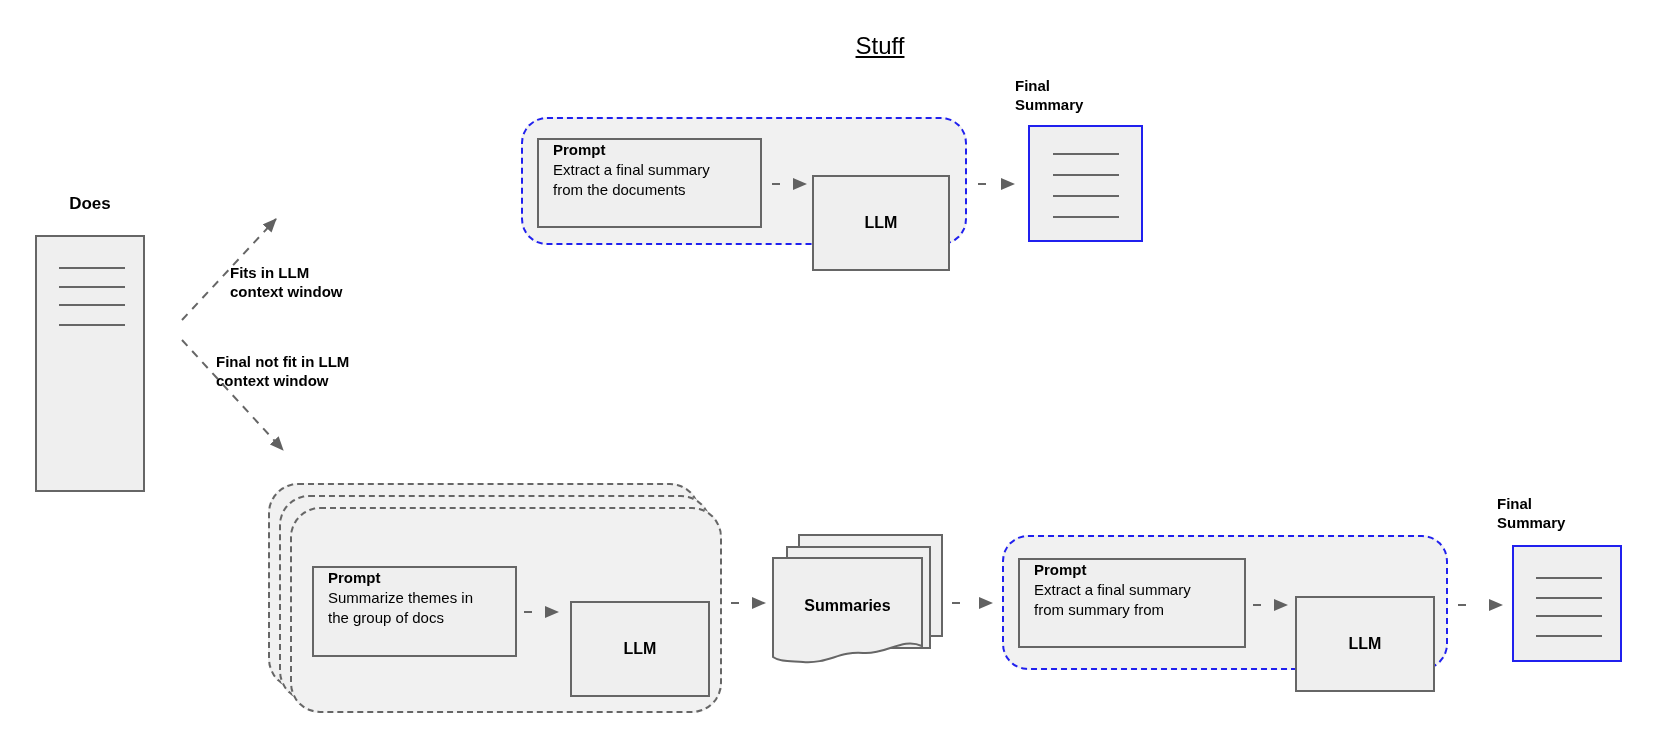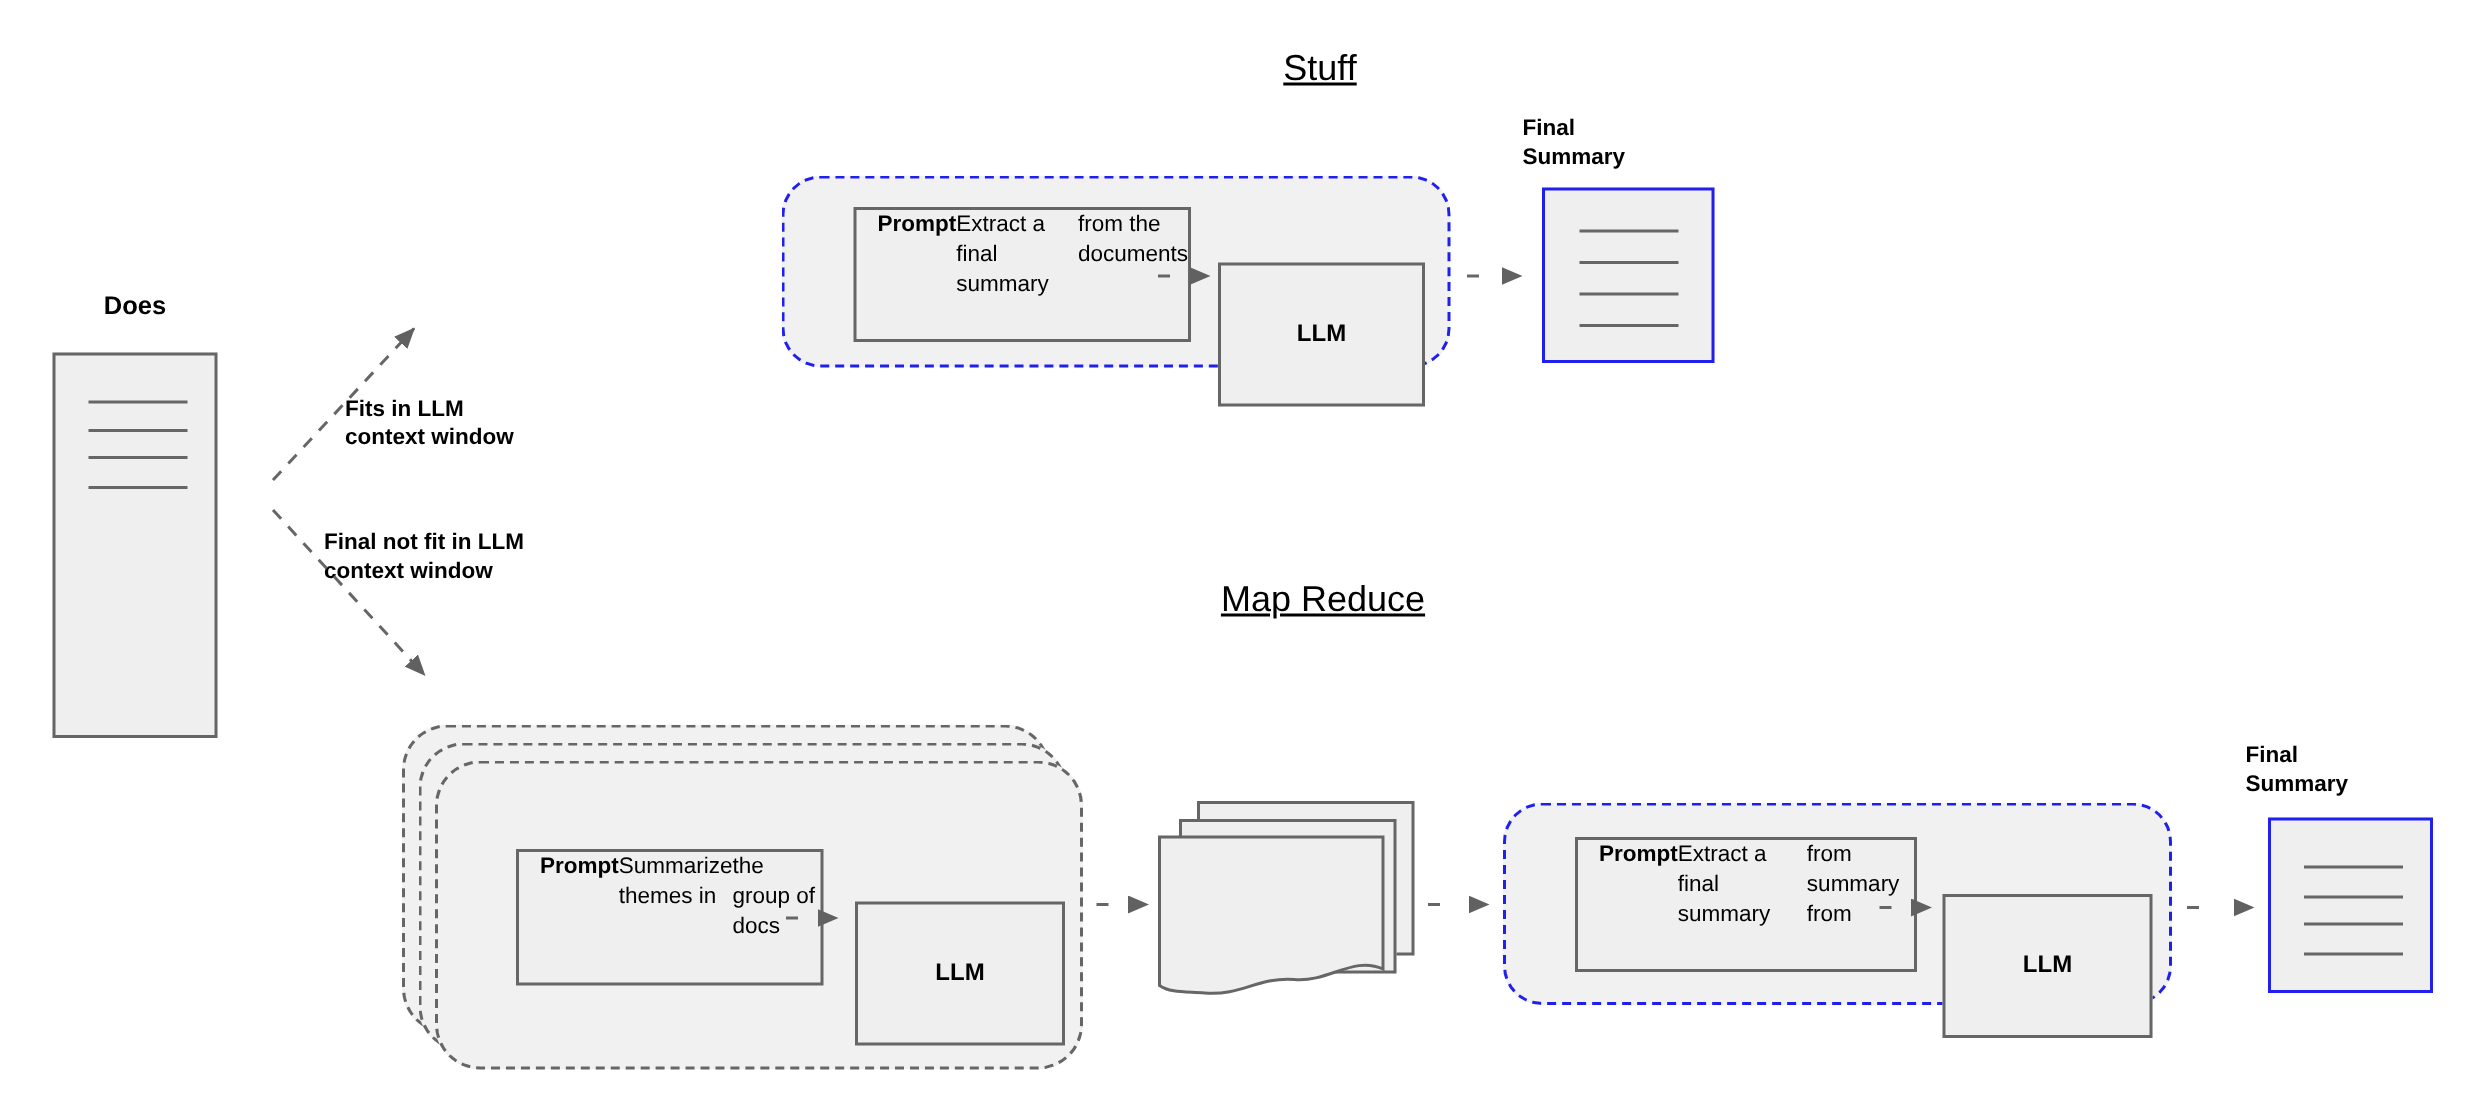--- a/index.html
+++ b/index.html
@@ -3,22 +3,22 @@
 <meta charset="utf-8">
 <style>
   html,body{margin:0;padding:0;background:#ffffff;}
   .canvas{position:relative;width:1655px;height:737px;background:#ffffff;
           font-family:"Liberation Sans",sans-serif;color:#000;overflow:hidden;}
   .abs{position:absolute;box-sizing:border-box;}
   .section-title{font-size:24px;font-weight:normal;text-decoration:underline;text-align:center;}
   .blue-group{border:2px dashed #2020ee;border-radius:26px;background:#f1f1f1;}
   .gray-group{border:2px dashed #666666;border-radius:30px;background:#f1f1f1;}
   .node{border:2px solid #666666;background:#efefef;}
-  .prompt-node{display:flex;justify-content:center;
-               padding-left:14px;font-size:15px;line-height:20px;margin-left:32px;}
+  .prompt-node{display:flex;flex-direction:column;justify-content:flex-start;
+               padding-left:14px;font-size:15px;line-height:20px;}
   .prompt-title{font-weight:bold;}
   .llm-node{display:flex;align-items:center;justify-content:center;font-weight:bold;font-size:16px;margin-top:39px;}
   .doc-node{border:2px solid #2020ee;background:#efefef;}
   .sheet{border:2px solid #666666;background:#efefef;}
   .line{position:absolute;border-top:2px solid #666666;}
   .doc-label,.branch-label{font-weight:bold;font-size:15px;line-height:19px;text-align:left;}
   .big-label{font-weight:bold;font-size:17px;text-align:center;}
   .summaries-label{font-weight:bold;font-size:16px;}
   .center-flex{display:flex;align-items:center;justify-content:center;}
   svg.overlay{position:absolute;left:0;top:0;pointer-events:none;}
@@ -63,41 +63,41 @@
     <div>Final</div>
     <div>Summary</div>
   </div>
   <div class="abs doc-node" style="left:1028px;top:125px;width:115px;height:117px;">
     <div class="line" style="left:23px;top:26px;width:66px;"></div>
     <div class="line" style="left:23px;top:47px;width:66px;"></div>
     <div class="line" style="left:23px;top:68px;width:66px;"></div>
     <div class="line" style="left:23px;top:89px;width:66px;"></div>
   </div>
 
-  <div class="abs section-title" style="left:792px;top:386px;width:180px;">Map Reduce</div>
 
   <div class="abs gray-group" style="left:268px;top:483px;width:432px;height:206px;"></div>
   <div class="abs gray-group" style="left:279px;top:495px;width:432px;height:206px;"></div>
   <div class="abs gray-group" style="left:290px;top:507px;width:432px;height:206px;"></div>
 
   <div class="abs node prompt-node" style="left:312px;top:566px;width:205px;height:91px;">
     <div class="prompt-title">Prompt</div>
     <div>Summarize themes in</div>
     <div>the group of docs</div>
   </div>
 
   <div class="abs node llm-node" style="left:570px;top:562px;width:140px;height:96px;">
     <span>LLM</span>
   </div>
 
   <div class="abs sheet" style="left:798px;top:534px;width:145px;height:103px;"></div>
   <div class="abs sheet" style="left:786px;top:546px;width:145px;height:103px;"></div>
   <svg class="abs" style="left:771px;top:556px;" width="153" height="114" viewBox="0 0 153 114">
     <path d="M2 2 L151 2 L151 90 C131 81 115 99 92 97 C68 95 57 108 32 106 C20 105 9 106 2 101 Z" fill="#efefef" stroke="#666666" stroke-width="2"></path>
   </svg>
+  <div class="abs center-flex summaries-label" style="left:771px;top:558px;width:153px;height:95px;">Summaries</div>
 
   <div class="abs blue-group" style="left:1002px;top:535px;width:446px;height:135px;"></div>
 
   <div class="abs node prompt-node" style="left:1018px;top:558px;width:228px;height:90px;">
     <div class="prompt-title">Prompt</div>
     <div>Extract a final summary</div>
     <div>from summary from</div>
   </div>
 
   <div class="abs node llm-node" style="left:1295px;top:557px;width:140px;height:96px;">

